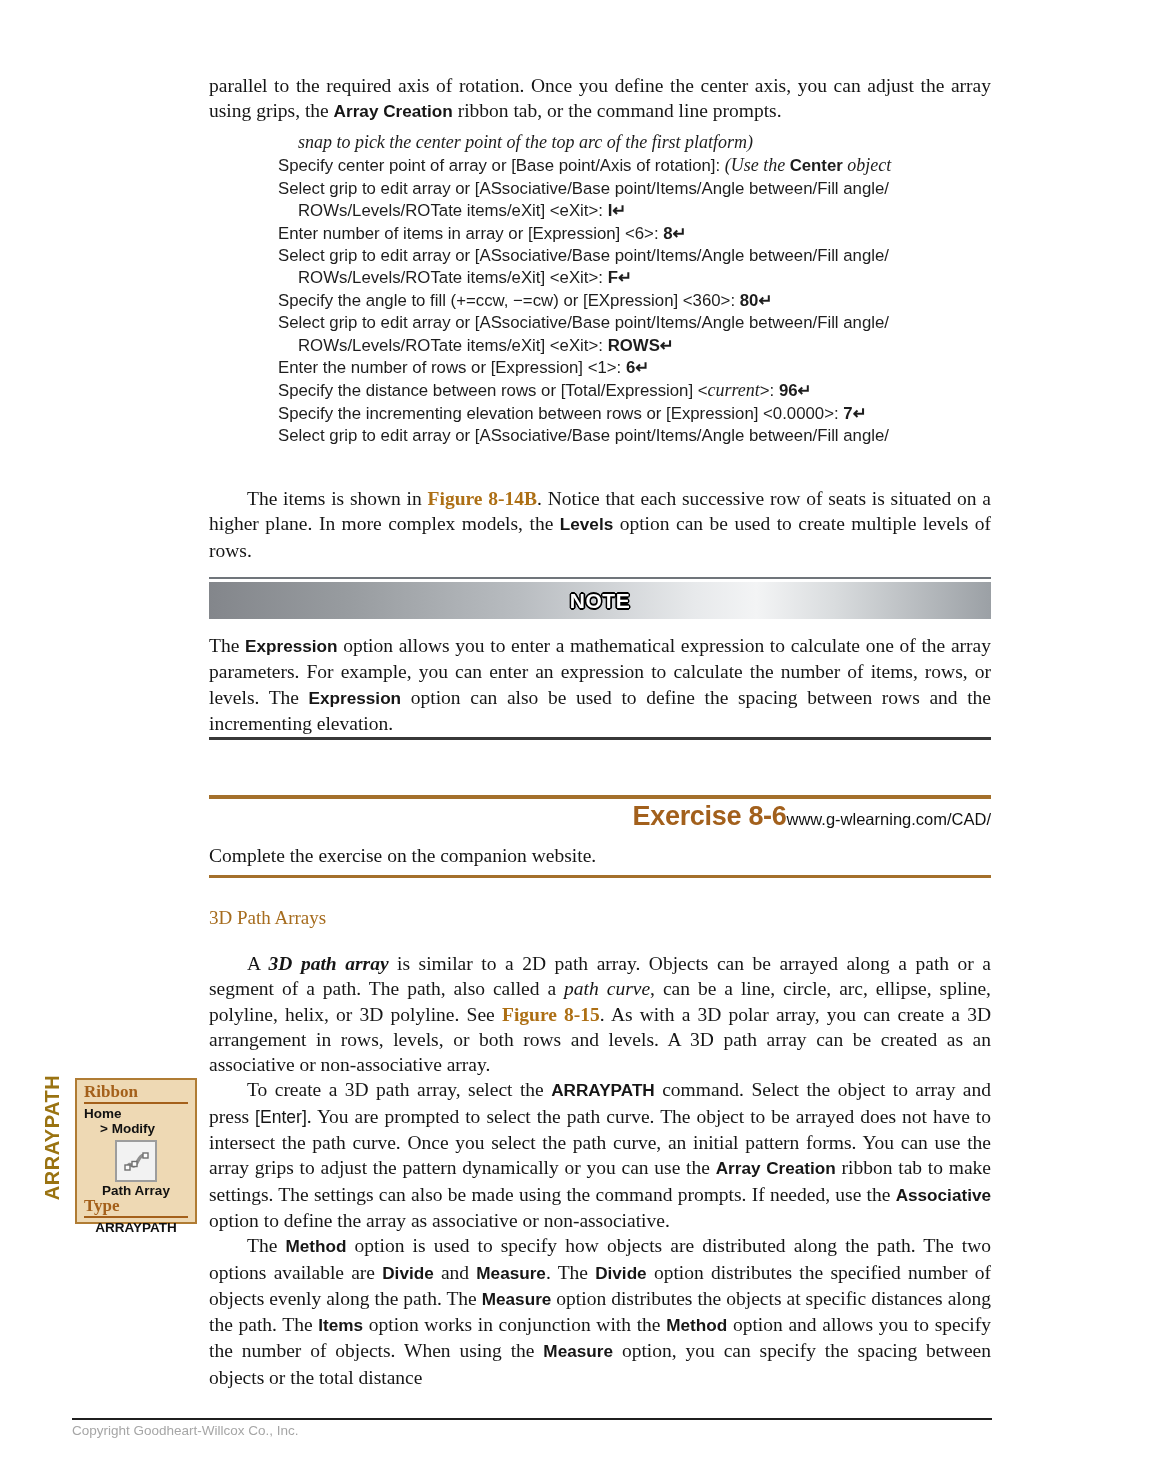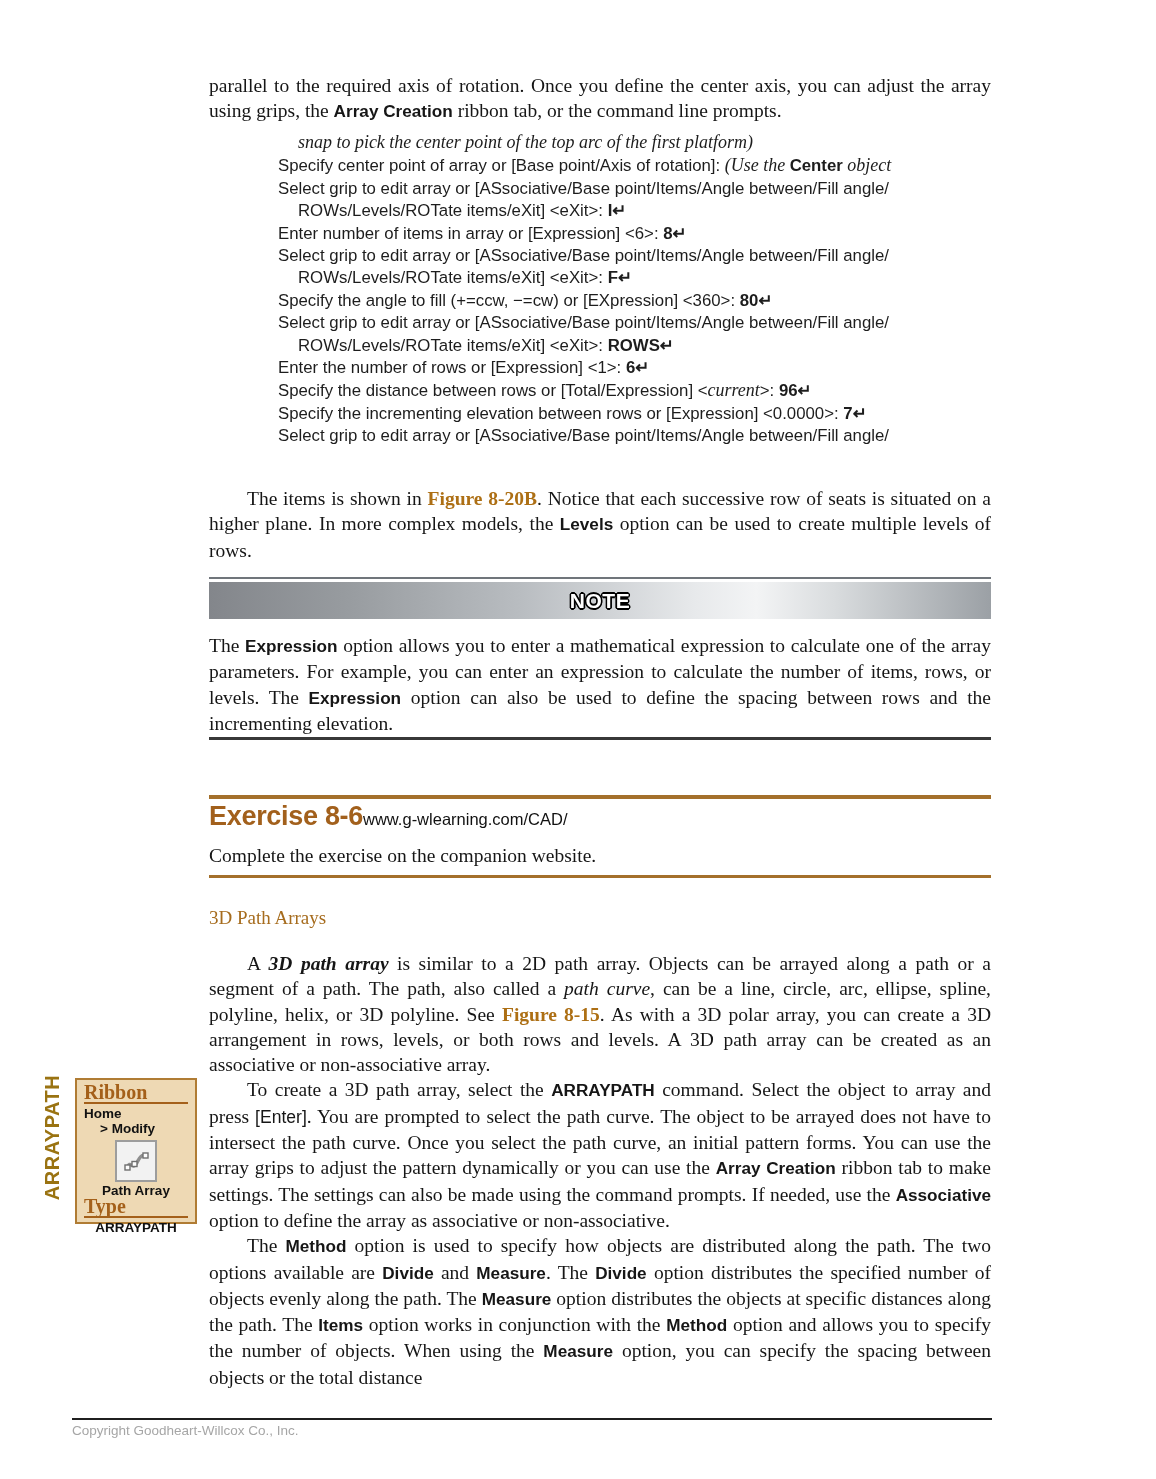--- a/index.html
+++ b/index.html
@@ -34,32 +34,32 @@
     background:linear-gradient(90deg,#83868b 0%,#989ca0 18%,#b9bdc1 40%,#e7e9eb 62%,#f3f4f5 70%,#d9dcde 80%,#9ba0a5 100%);}
   .note-label{font-family:"Liberation Sans",sans-serif;font-weight:700;font-size:21px;line-height:1;color:#fff;letter-spacing:.5px;
     text-shadow:-1.6px 0 #000,1.6px 0 #000,0 -1.6px #000,0 1.6px #000,-1.2px -1.2px #000,1.2px 1.2px #000,1.2px -1.2px #000,-1.2px 1.2px #000;}
 
   
   .rule-dark{height:3px;background:#383838;}
   .rule-brown{height:3px;background:var(--accent-brown,#a4702b);}
   .rule-brown.thick{height:4px;}
 
   
-  .ex-row{display:flex;justify-content:flex-start;align-items:flex-end;}
+  .ex-row{display:flex;justify-content:flex-end;align-items:flex-end;}
   .ex-title{font-family:"Liberation Sans",sans-serif;font-weight:700;font-size:27px;line-height:1;color:var(--heading-brown,#a2601c);letter-spacing:-.3px;}
   .ex-url{font-family:"Liberation Sans",sans-serif;font-size:16.5px;line-height:1.2;color:#111;text-decoration:none;}
 
   .sec-head{font-family:"Liberation Serif",serif;font-weight:400;font-size:19px;line-height:1;color:var(--section-brown,#a66c1e);margin:0;}
 
   
   .side-label{position:absolute;left:36px;top:1075px;height:124px;width:34px;display:flex;align-items:center;justify-content:center;}
   .side-label span{transform:rotate(-90deg);white-space:nowrap;font-family:"Liberation Sans",sans-serif;font-weight:700;font-size:20px;color:var(--vertical-label,#9a7312);letter-spacing:.5px;}
   .side-box{position:absolute;left:75px;top:1078px;width:122px;height:146px;background:var(--sidebar-bg,#eed9b4);
     border:2px solid var(--sidebar-border,#b07c34);box-sizing:border-box;padding:4px 7px;}
-  .side-serif{font-family:"Liberation Serif",serif;font-weight:700;font-size:20px;line-height:16px;color:#a4601a;}
+  .side-serif{font-family:"Liberation Serif",serif;font-weight:700;font-size:17px;line-height:16px;color:#a4601a;}
   .side-rule{height:2px;background:#a4601a;margin:2px 0 3px;}
   .side-sans{font-family:"Liberation Sans",sans-serif;font-weight:700;font-size:13.5px;line-height:14px;color:#111;}
   .indent2{margin-left:16px;margin-top:1px;}
   .tool-btn{width:42px;height:42px;margin:4px auto 2px;background:#f2f2f2;border:2px solid #9d9d9d;box-sizing:border-box;display:flex;align-items:center;justify-content:center;}
   .center{text-align:center;}
 
   
   .footer-rule{position:absolute;left:72px;top:1418px;width:920px;height:2px;background:#1f1f1f;}
   .footer{position:absolute;left:72px;top:1423px;width:920px;display:flex;justify-content:space-between;align-items:baseline;}
   .footer-left{display:flex;align-items:baseline;gap:26px;}
@@ -82,21 +82,21 @@
     <div class="cmd-line cont"><span class="seg-p">ROWs/Levels/ROTate items/eXit] &lt;eXit&gt;: </span><span class="seg-b">F↵</span></div>
     <div class="cmd-line"><span class="seg-p">Specify the angle to fill (+=ccw, −=cw) or [EXpression] &lt;360&gt;: </span><span class="seg-b">80↵</span></div>
     <div class="cmd-line"><span class="seg-p">Select grip to edit array or [ASsociative/Base point/Items/Angle between/Fill angle/</span></div>
     <div class="cmd-line cont"><span class="seg-p">ROWs/Levels/ROTate items/eXit] &lt;eXit&gt;: </span><span class="seg-b">ROWS↵</span></div>
     <div class="cmd-line"><span class="seg-p">Enter the number of rows or [Expression] &lt;1&gt;: </span><span class="seg-b">6↵</span></div>
     <div class="cmd-line"><span class="seg-p">Specify the distance between rows or [Total/Expression] &lt;</span><span class="seg-i">current</span><span class="seg-p">&gt;: </span><span class="seg-b">96↵</span></div>
     <div class="cmd-line"><span class="seg-p">Specify the incrementing elevation between rows or [Expression] &lt;0.0000&gt;: </span><span class="seg-b">7↵</span></div>
     <div class="cmd-line"><span class="seg-p">Select grip to edit array or [ASsociative/Base point/Items/Angle between/Fill angle/</span></div>
   </div>
 
-<p class="col p-body indent" style="top:486px"><span class="seg-p">The items is shown in </span><span class="seg-fig">Figure 8-20B</span><span class="seg-p">. Notice that each successive row of seats is situated on a higher plane. In more complex models, the </span><span class="seg-b">Levels</span><span class="seg-p"> option can be used to create multiple levels of rows.</span></p>
+<p class="col p-body indent" style="top:486px"><span class="seg-p">The items is shown in </span><span class="seg-fig">Figure 8-14B</span><span class="seg-p">. Notice that each successive row of seats is situated on a higher plane. In more complex models, the </span><span class="seg-b">Levels</span><span class="seg-p"> option can be used to create multiple levels of rows.</span></p>
 
 <div class="col" style="top:577px">
   <div class="note-topline"></div>
   <div class="note-bar">
     <span class="note-label">NOTE</span>
   </div>
 </div>
 
 <p class="col p-body" style="top:633px"><span class="seg-p">The </span><span class="seg-b">Expression</span><span class="seg-p"> option allows you to enter a mathematical expression to calculate one of the array parameters. For example, you can enter an expression to calculate the number of items, rows, or levels. The </span><span class="seg-b">Expression</span><span class="seg-p"> option can also be used to define the spacing between rows and the incrementing elevation.</span></p>
 

